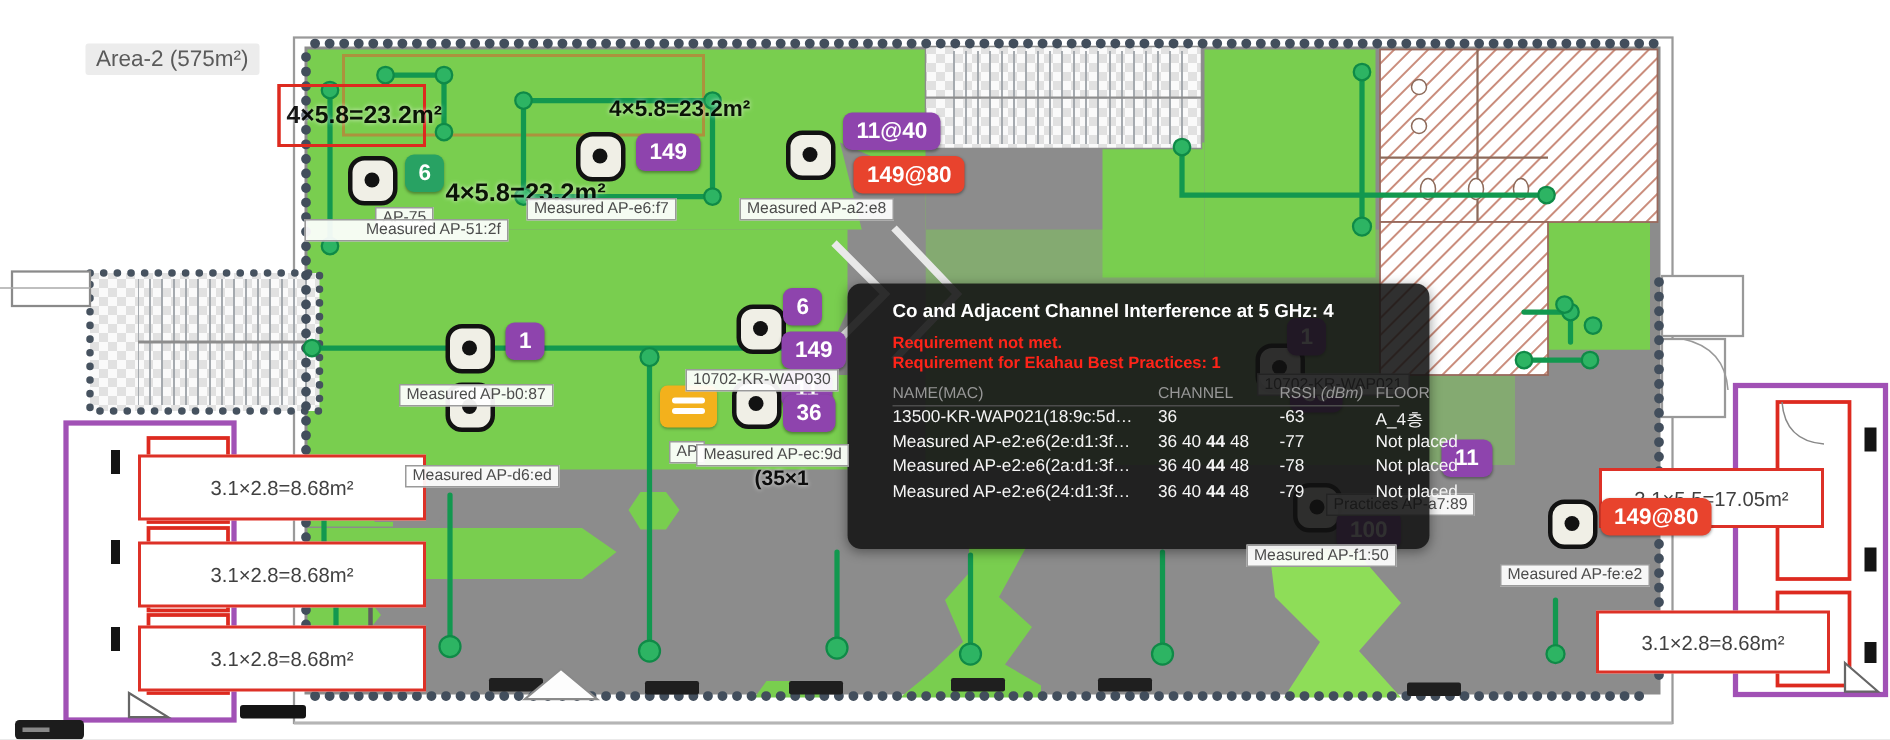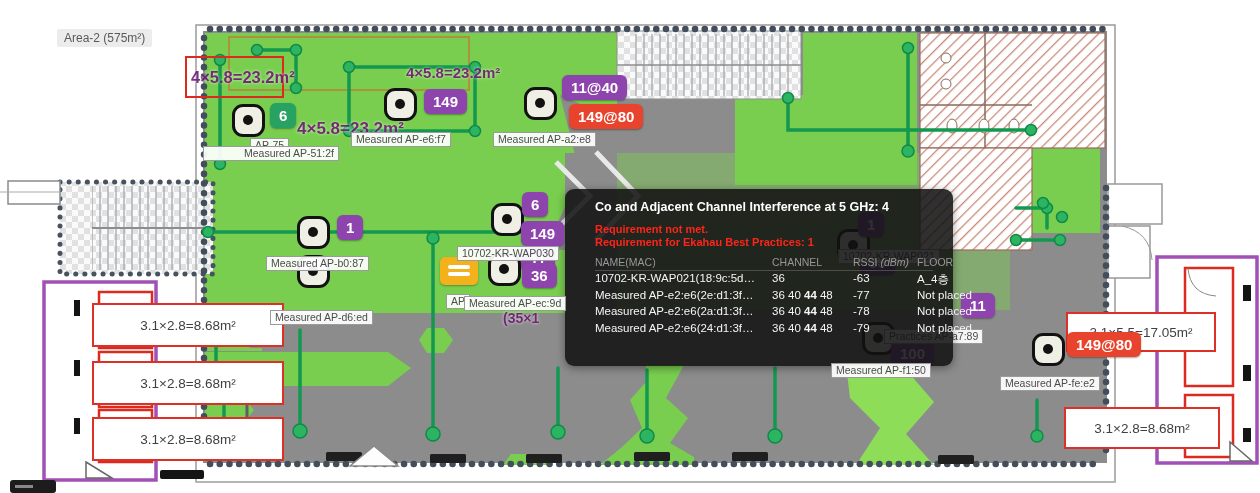--- a/index.html
+++ b/index.html
@@ -16,30 +16,30 @@
   .tt-warn{color:#ff2419;font-size:11px;line-height:13px;font-weight:600;white-space:nowrap;}
   .tt-warn1{margin-top:9px;}
   .tt-head{position:relative;margin-top:6px;height:15px;border-bottom:1px solid #4c4c4c;
            color:#979797;font-size:10.5px;}
   .tt-head i{font-style:italic;}
   .tt-row{position:relative;height:16.5px;font-size:11.5px;color:#f5f5f5;}
   .tt-c{position:absolute;top:1px;white-space:nowrap;}
   .c0{left:0;width:172px;overflow:hidden;}
   .c1{left:177px;} .c2{left:258px;} .c3{left:322px;}
   .area-label{position:absolute;left:57px;top:29px;background:#ececec;color:#5a5a5a;
-              font-size:12px;padding:2px 7px;border-radius:2px;white-space:nowrap;}
+              font-size:15px;padding:2px 7px;border-radius:2px;white-space:nowrap;}
   .lbl{position:absolute;background:rgba(255,255,255,.93);border:1px solid #9a9a9a;
        color:#4c4c4c;font-size:10.5px;line-height:13px;padding:0 4px;white-space:nowrap;}
   .badge{position:absolute;color:#fff;font-weight:700;font-size:15px;line-height:1;
          padding:5px 9px;border-radius:6px;box-shadow:0 1px 2px rgba(0,0,0,.35);white-space:nowrap;}
   .ap{position:absolute;width:33px;height:33px;box-sizing:border-box;border:3.5px solid #121212;
       border-radius:11px;background:#f0efe6;}
   .ap::after{content:"";position:absolute;width:10px;height:10px;border-radius:50%;
              background:#121212;left:50%;top:50%;transform:translate(-50%,-50%);}
-  .dimtext{position:absolute;color:#701a75;font-weight:700;white-space:nowrap;
+  .dimtext{position:absolute;color:#000000;font-weight:700;white-space:nowrap;
            text-shadow:0 0 3px rgba(255,255,255,.85);opacity:.9;}
   .dimbox{position:absolute;box-sizing:border-box;background:#fff;border:2px solid #dd3127;
           color:#404040;display:flex;align-items:center;justify-content:center;
           font-size:13.5px;white-space:nowrap;}
   .red-rect{position:absolute;border:2px solid #dd2a1f;}
   .note{position:absolute;left:440px;top:257px;width:38px;height:28px;background:#f3b11c;
         border-radius:5px;box-shadow:0 1px 2px rgba(0,0,0,.3);}
   .note::after{content:"";position:absolute;left:5px;bottom:-7px;border:8px solid transparent;
                border-top-color:#f3b11c;border-left-width:4px;border-right-width:4px;}
   .note .bar{position:absolute;left:8px;width:22px;height:3.5px;background:#fff;border-radius:2px;}
@@ -232,21 +232,21 @@
     <div class="tt-warn tt-warn1">Requirement not met.</div>
     <div class="tt-warn">Requirement for Ekahau Best Practices: 1</div>
     <div class="tt-head" id="tt-head">
         <span class="tt-c c0">NAME(MAC)</span>
         <span class="tt-c c1">CHANNEL</span>
         <span class="tt-c c2">RSSI<i> (dBm)</i></span>
         <span class="tt-c c3">FLOOR</span>
       </div>
     <div id="tt-rows">
         <div class="tt-row">
-          <span class="tt-c c0">10702-KR-WAP021(18:9c:5d…</span>
+          <span class="tt-c c0">13500-KR-WAP021(18:9c:5d…</span>
           <span class="tt-c c1">36</span>
           <span class="tt-c c2">-63</span>
           <span class="tt-c c3">A_4층</span>
         </div>
         <div class="tt-row">
           <span class="tt-c c0">Measured AP-e2:e6(2e:d1:3f…</span>
           <span class="tt-c c1">36 40 <b>44</b> 48</span>
           <span class="tt-c c2">-77</span>
           <span class="tt-c c3">Not placed</span>
         </div>

